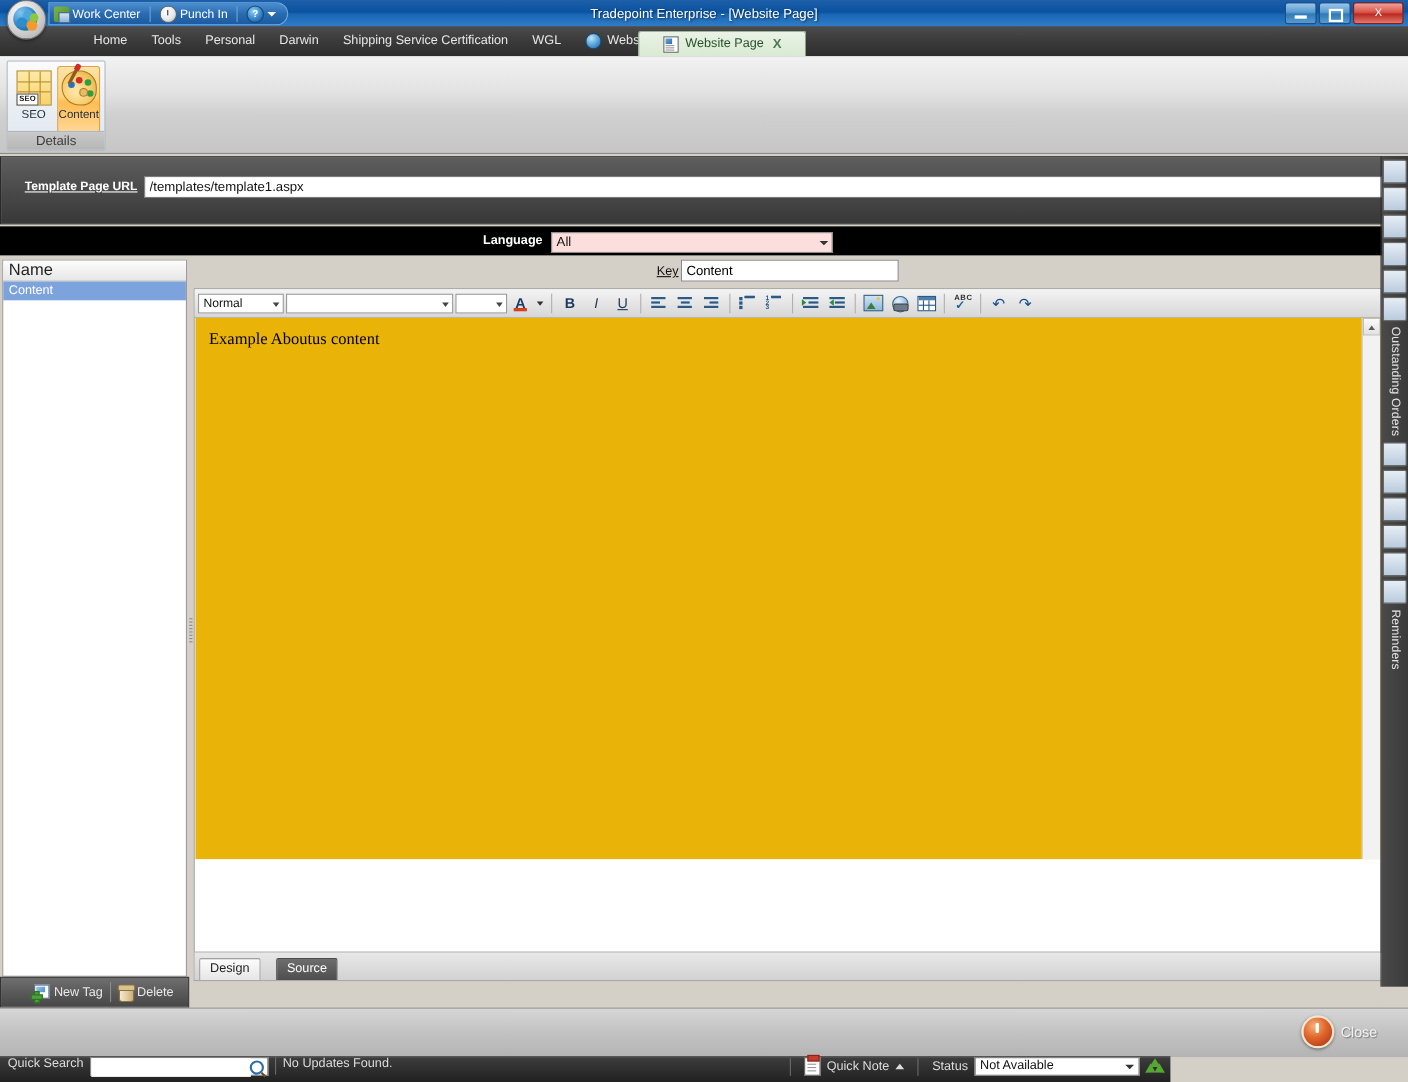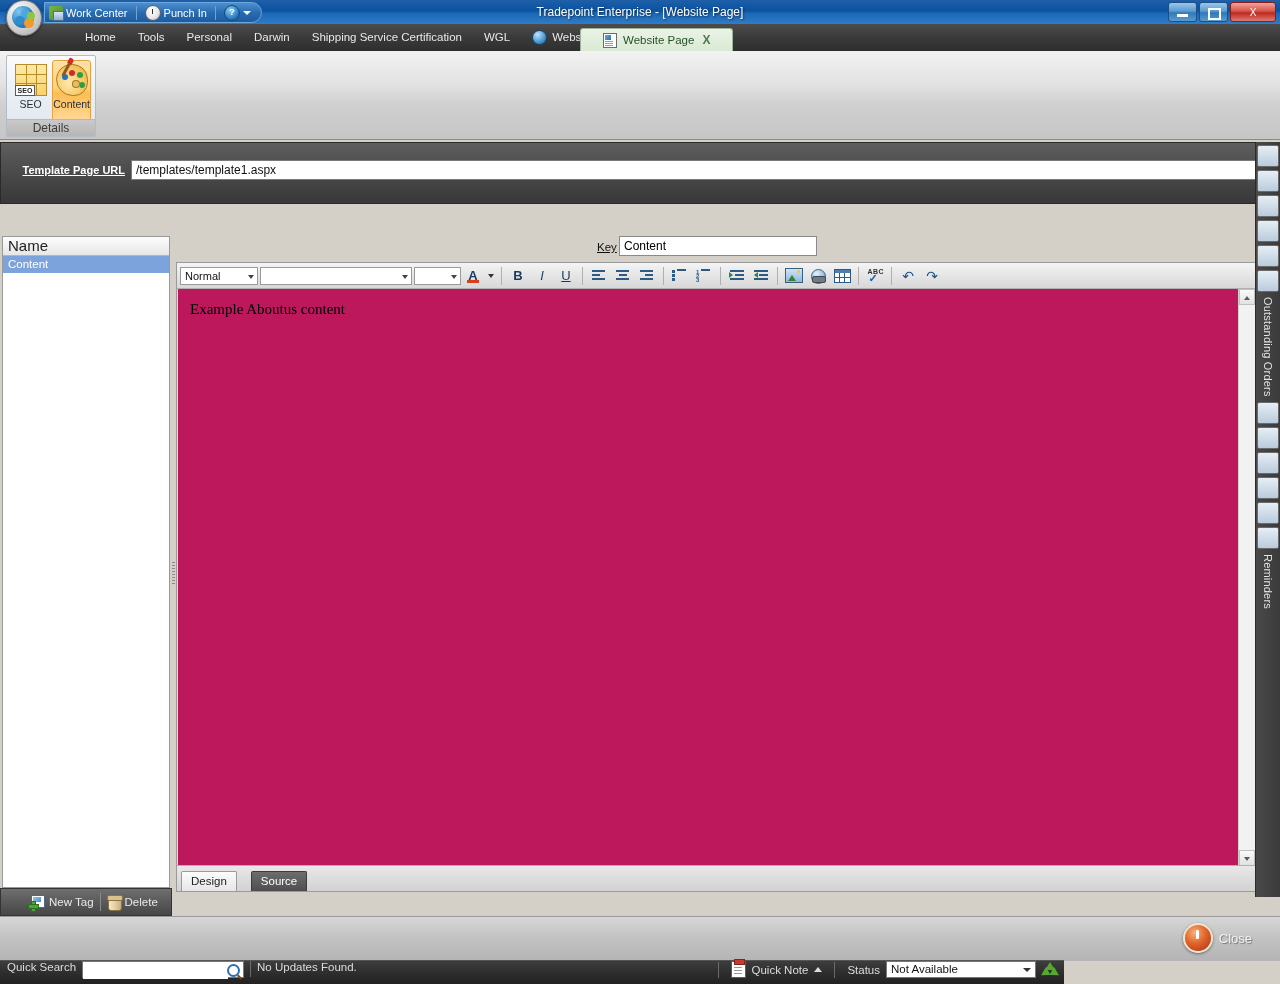--- a/index.html
+++ b/index.html
@@ -355,21 +355,21 @@
   .tbl-ico i:nth-child(2){left:9px;top:3px;width:1px;height:9px;}
   .tbl-ico i:nth-child(3){left:0;top:7px;width:15px;height:1px;}
 
   .spell-ico { width:17px;height:14px;position:relative; }
   .spell-ico .abc { position:absolute;left:1px;top:-1px;font-size:7px;font-weight:bold;color:#333;letter-spacing:.5px;}
   .spell-ico .chk { position:absolute;left:2px;top:5px;width:12px;height:9px;color:#1b5fa8;font-size:11px;line-height:9px;font-weight:bold;}
 
   .undo-g { color:#1b4f86; font-size:14px; }
 
   .rte-body {
-    position:absolute; left:0; top:26px; width:1078px; height:577px; background:#be185d; overflow:hidden;
+    position:absolute; left:0; top:26px; width:1078px; height:492px; background:#eab308; overflow:hidden;
   }
   .rte-content {
     position:absolute; left:0; top:0; width:1056px; height:577px;
     padding: 12px; box-sizing:border-box;
     font-family:"Liberation Serif", serif; font-size:15px; color:#000;
     border-left:1px solid #dcdcdc;
   }
   .rte-scroll {
     position:absolute; right:0; top:0; width:16px; height:577px;
     background:#f2f2f2; border-left:1px solid #d0d0d0;
@@ -583,20 +583,27 @@
     </div>
   </div>
 
   <div class="urlpanel">
     <div class="field-row r2">
       <div class="field-lbl">Template Page URL</div>
       <input class="field-input fi-tpl" type="text" value="/templates/template1.aspx" style="">
     </div>
   </div>
 
+  <div class="langbar">
+    <div class="lang-lbl">Language</div>
+    <div class="lang-select">
+      <span>All</span>
+      <span class="arrow"></span>
+    </div>
+  </div>
 
   <div class="leftpanel">
     <div class="list-head">Name</div>
     <div class="list-row sel">Content</div>
   </div>
 
   <div class="splitter">
     <i></i>
       <i></i>
       <i></i>

